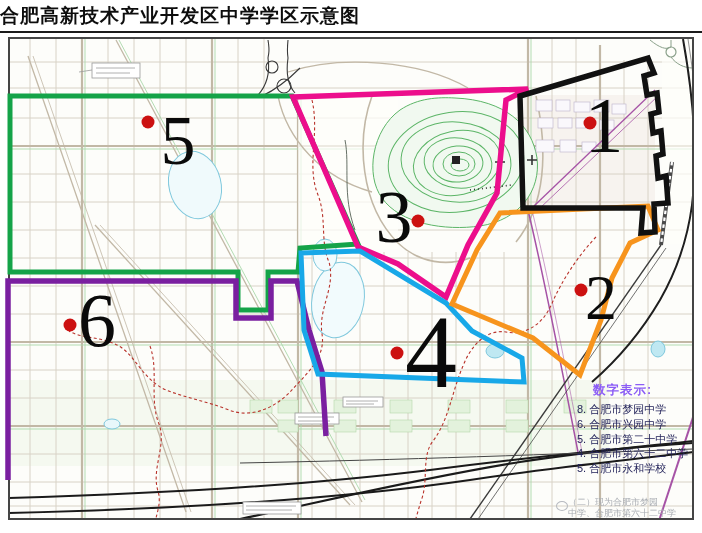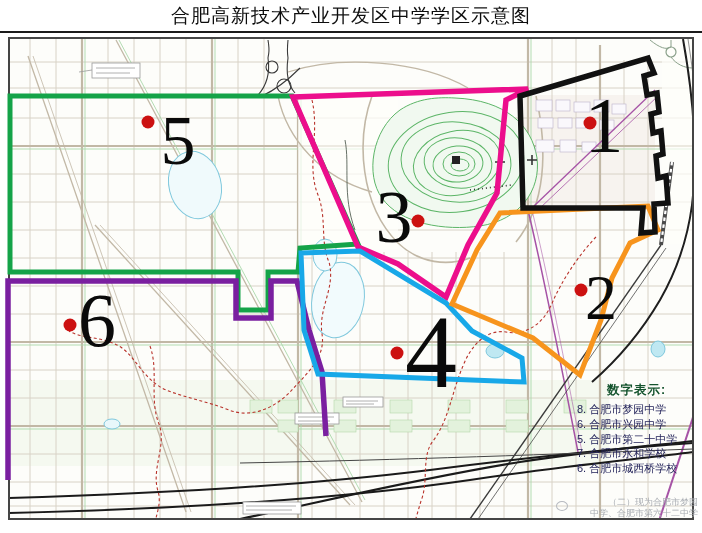--- a/index.html
+++ b/index.html
@@ -1,27 +1,27 @@
 <!DOCTYPE html>
 <html><head>
 <meta charset="utf-8">
 <style>
   html,body{margin:0;padding:0;}
   body{width:702px;height:533px;position:relative;background:#ffffff;
        font-family:"Liberation Sans","DejaVu Sans",sans-serif;overflow:hidden;}
-  .title{position:absolute;top:3px;left:0;width:702px;text-align:center;
-         font-size:19px;font-weight:normal;color:#0d0d0d;letter-spacing:1px;}
+  .title{position:absolute;top:3px;left:0;width:702px;
+         font-size:19px;font-weight:bold;color:#0d0d0d;letter-spacing:1px;}
   .title-rule{position:absolute;top:31px;left:0;width:702px;height:2px;background:#1b1b1b;}
   svg.map{position:absolute;top:0;left:0;}
   .legend{position:absolute;left:577px;top:382px;width:122px;}
-  .legend-title{color:#14532d;font-weight:bold;font-size:12.5px;
-                margin:0 0 3px 30px;letter-spacing:1px;white-space:nowrap;}
+  .legend-title{color:#8b5cf6;font-weight:bold;font-size:12.5px;
+                margin:0 0 3px 16px;letter-spacing:1px;white-space:nowrap;}
   .legend-item{font-size:11px;line-height:14.8px;color:#23235a;white-space:nowrap;}
   .watermark{position:absolute;left:568px;top:497px;width:130px;color:#a7abb1;
-             font-size:9px;line-height:10.5px;text-align:right;}
+             font-size:9px;line-height:10.5px;text-align:left;}
   .wm-doodle{position:absolute;left:556px;top:501px;width:10px;height:8px;
              border:1px solid #b7bac0;border-radius:50%;}
   .district-number{font-family:"Liberation Serif","DejaVu Serif",serif;fill:#0a0a0a;}
 </style>
 </head>
 <body>
 
 <div class="title">合肥高新技术产业开发区中学学区示意图</div>
 <div class="title-rule"></div>
 
@@ -211,21 +211,21 @@
     <circle cx="148" cy="122" r="6.5" fill="#CC1111"></circle>
     <circle cx="70" cy="325" r="6.5" fill="#CC1111"></circle>
   </g>
 </svg>
 
 <div class="legend">
   <div class="legend-title">数字表示:</div>
   <div class="legend-item">8. 合肥市梦园中学</div>
   <div class="legend-item">6. 合肥市兴园中学</div>
   <div class="legend-item">5. 合肥市第二十中学</div>
-  <div class="legend-item">7. 合肥市永和学校</div>
-  <div class="legend-item">6. 合肥市城西桥学校</div>
+  <div class="legend-item">4. 合肥市第六十二中学</div>
+  <div class="legend-item">5. 合肥市永和学校</div>
 </div>
 
 <div class="wm-doodle"></div>
 <div class="watermark">
   <div>（二）现为合肥市梦园</div>
   <div>中学、合肥市第六十二中学</div>
 </div>
 
 </body></html>

